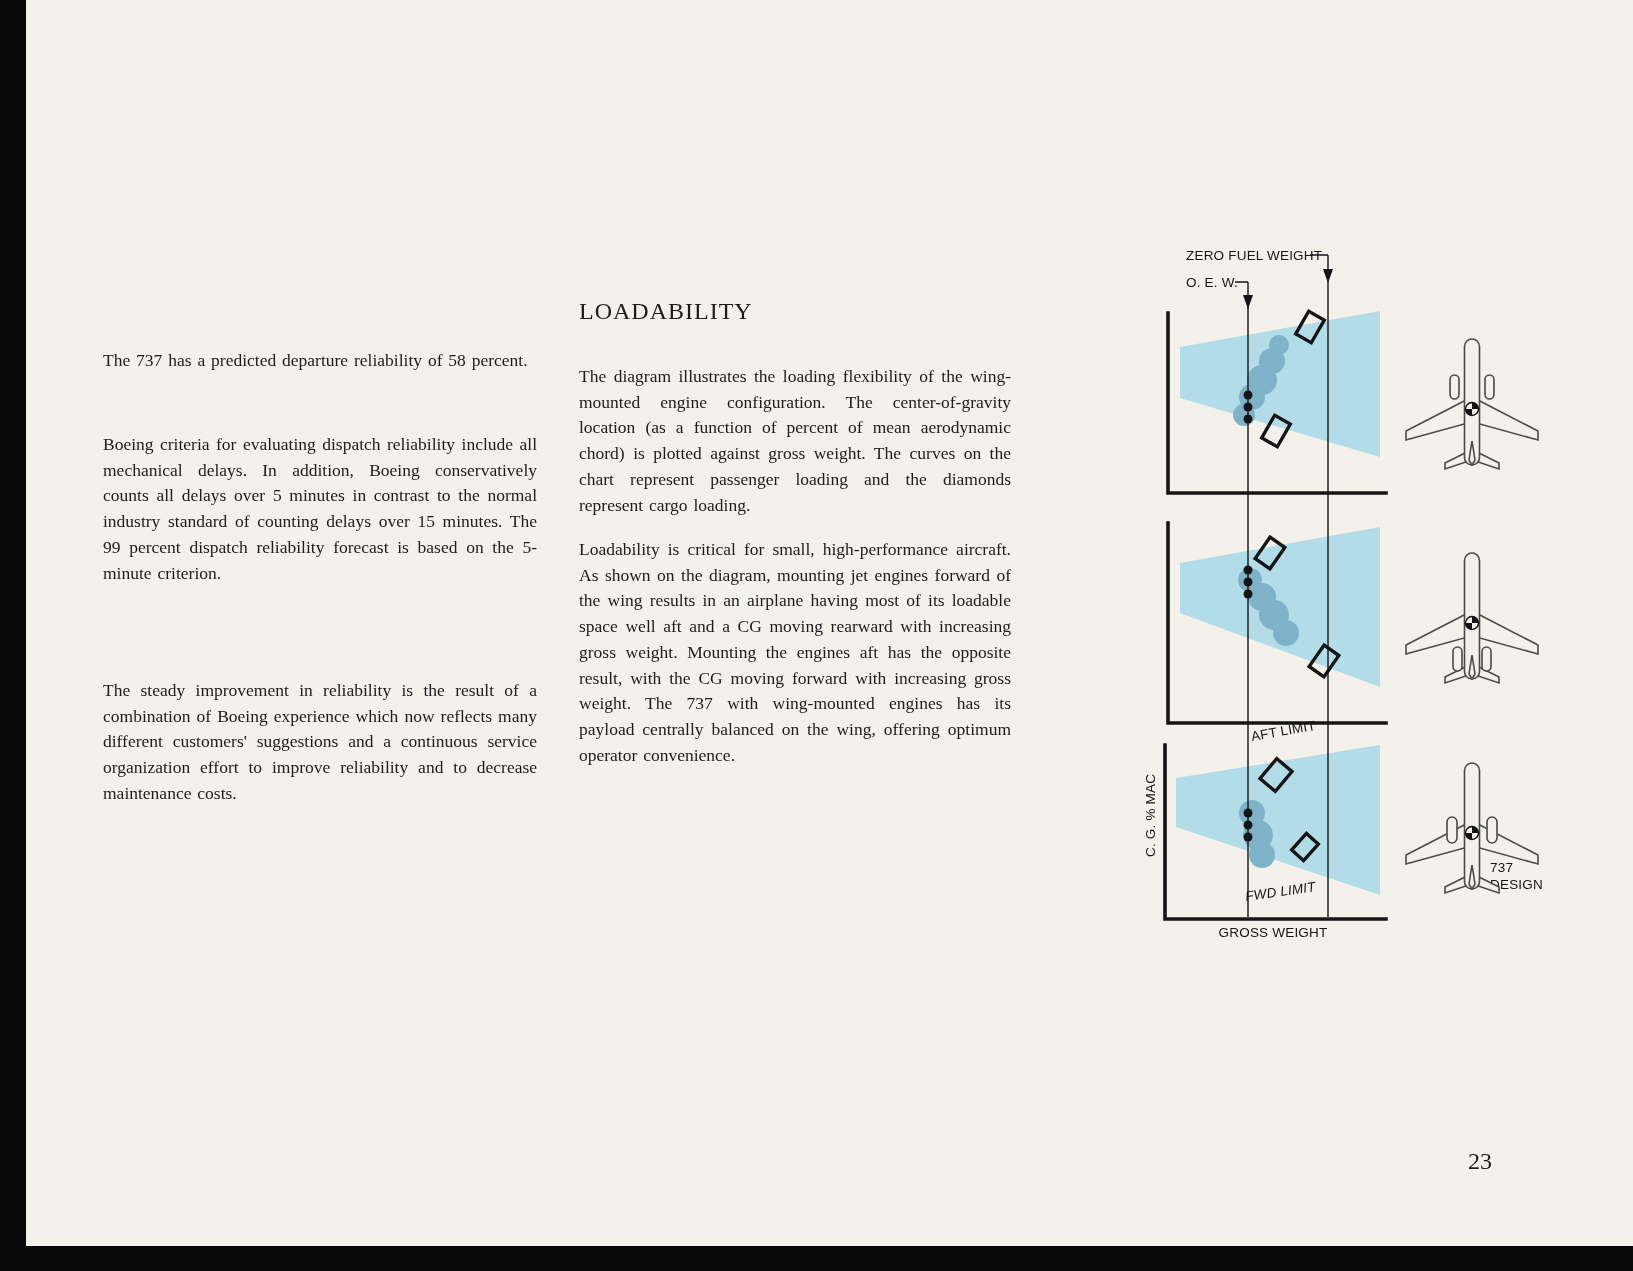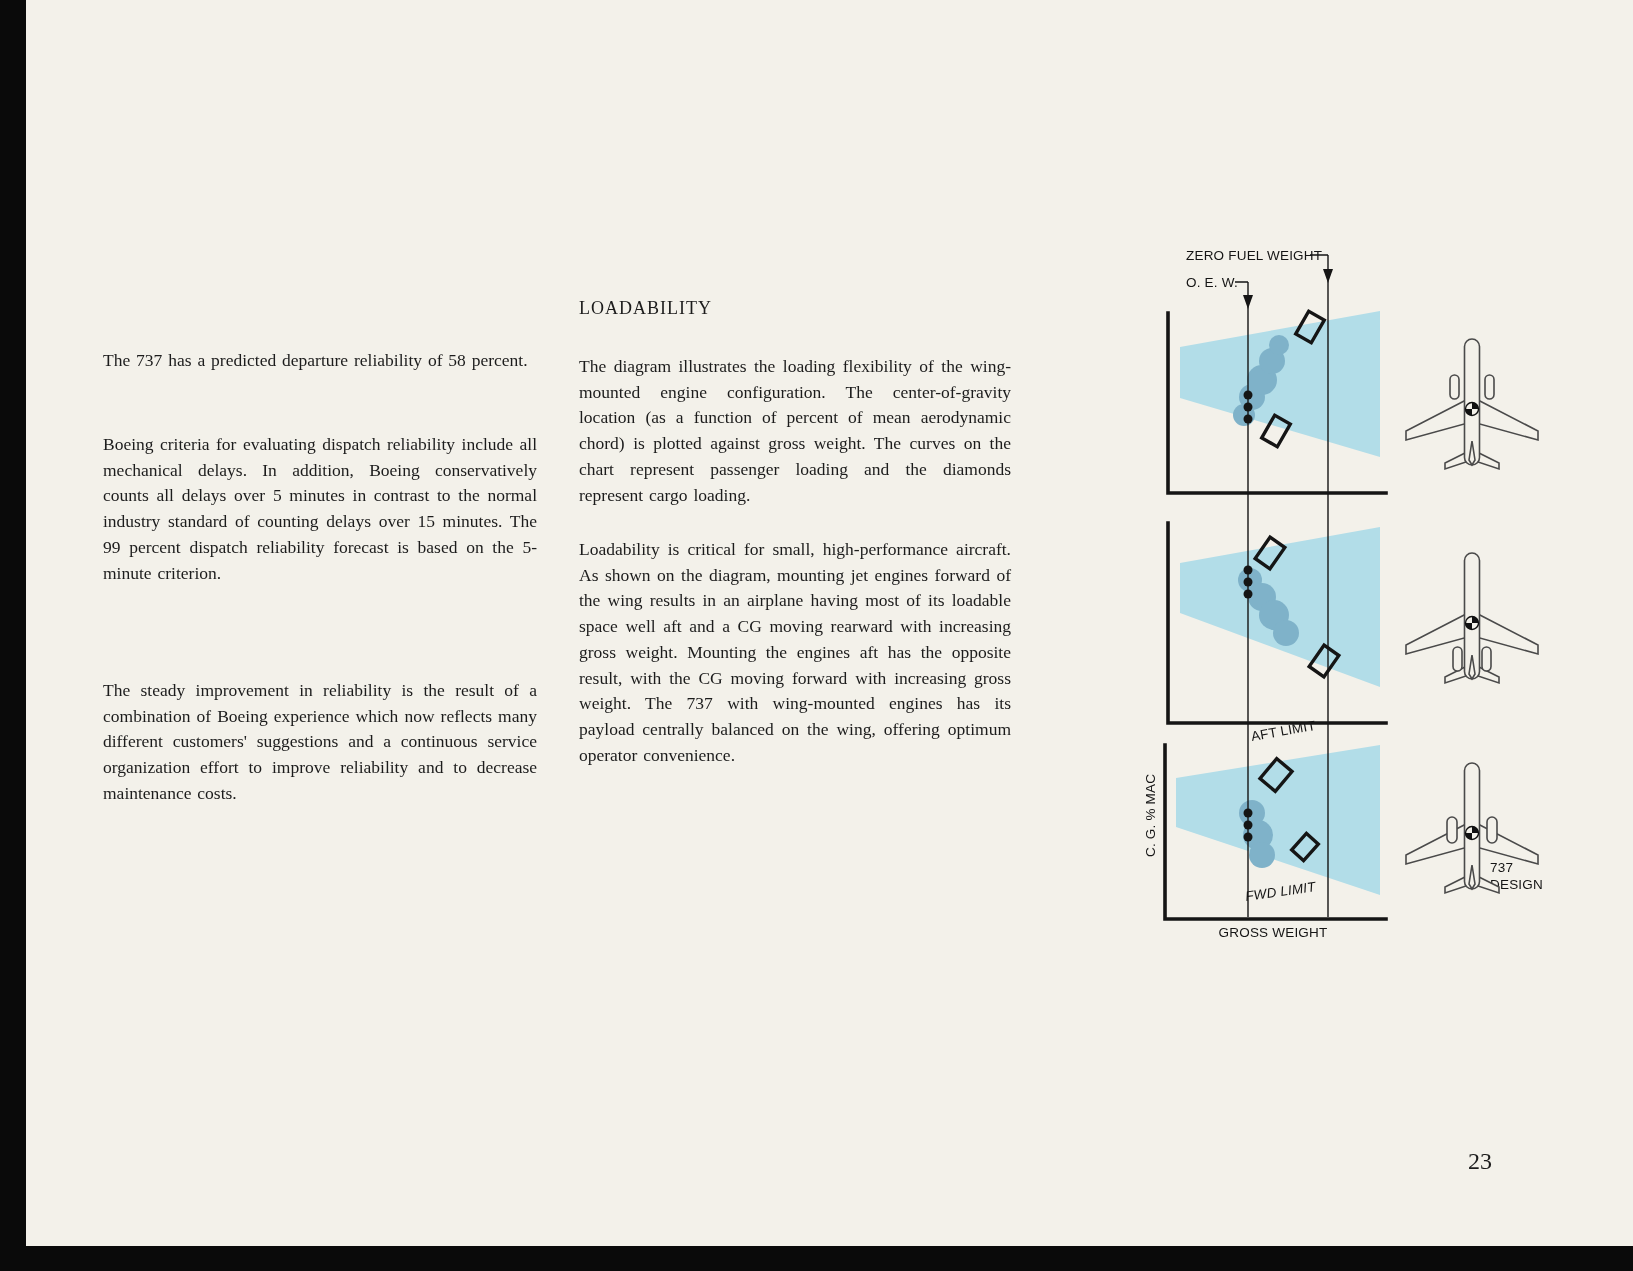--- a/index.html
+++ b/index.html
@@ -18,23 +18,23 @@
   }
   .col-left p  { left:103px; width:434px; }
   .col-mid p   { left:579px; width:432px; }
 
   .p-l1 { top:348px; }
   .p-l2 { top:432px; }
   .p-l3 { top:678px; }
 
   h2.loadability {
     position:absolute; left:579px; top:298px; margin:0;
-    font-size:18px; font-weight:normal; letter-spacing:1px;
+    font-size:24px; font-weight:normal; letter-spacing:1px;
   }
-  .p-m1 { top:354px; }
+  .p-m1 { top:364px; }
   .p-m2 { top:537px; }
 
   .diagram-wrap { position:absolute; left:1140px; top:235px; width:460px; height:712px; }
 
   .dlabel { font-family:"Liberation Sans", sans-serif; font-size:13.5px; fill:#151515; letter-spacing:0.2px; }
   .dlabel-i { font-style:italic; }
   .axis { fill:none; stroke:#151515; stroke-width:3.6; stroke-linecap:square; }
   .refline { fill:none; stroke:#151515; stroke-width:1.4; }
   .diamond { fill:none; stroke:#151515; stroke-width:3.4; }
   .dot { fill:#151515; }

